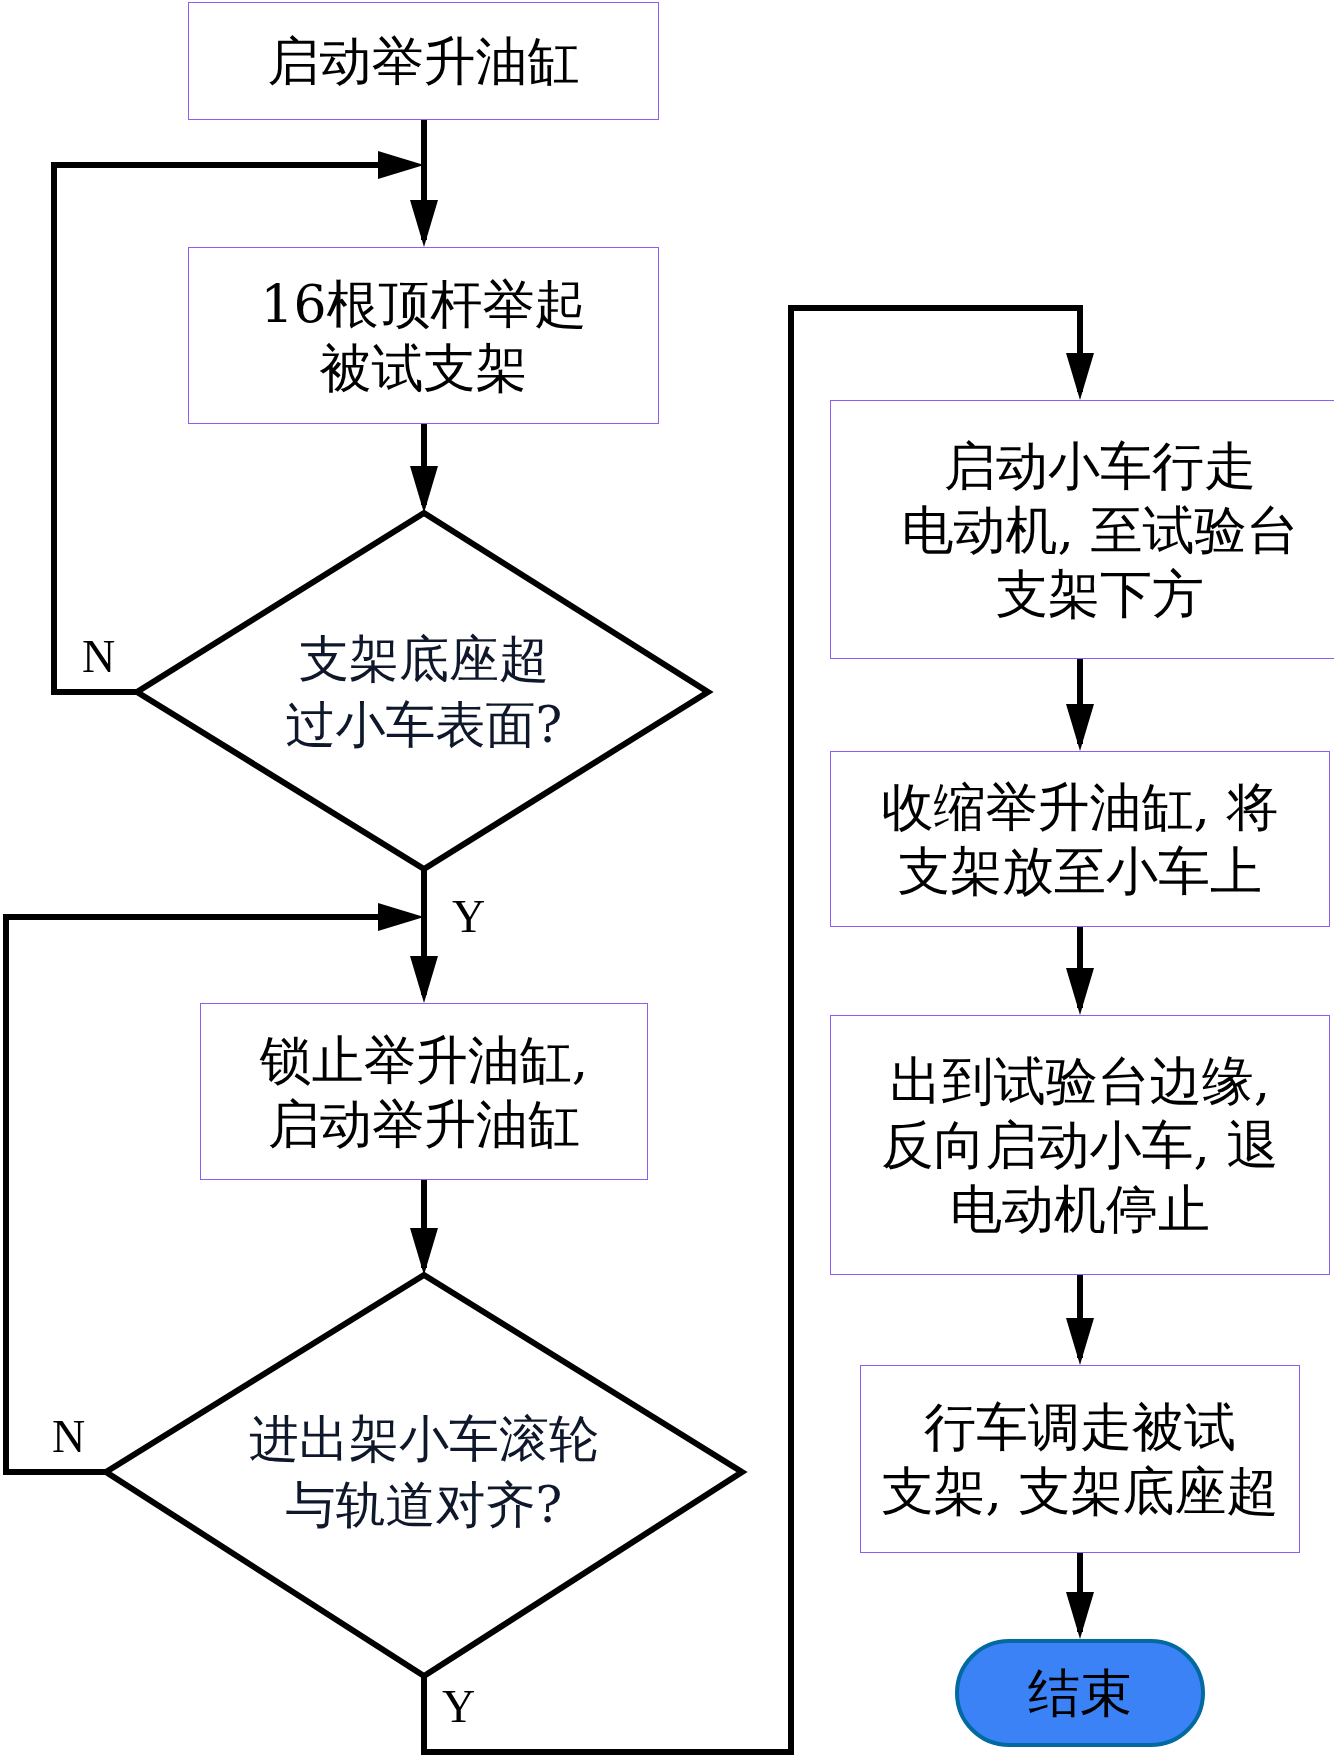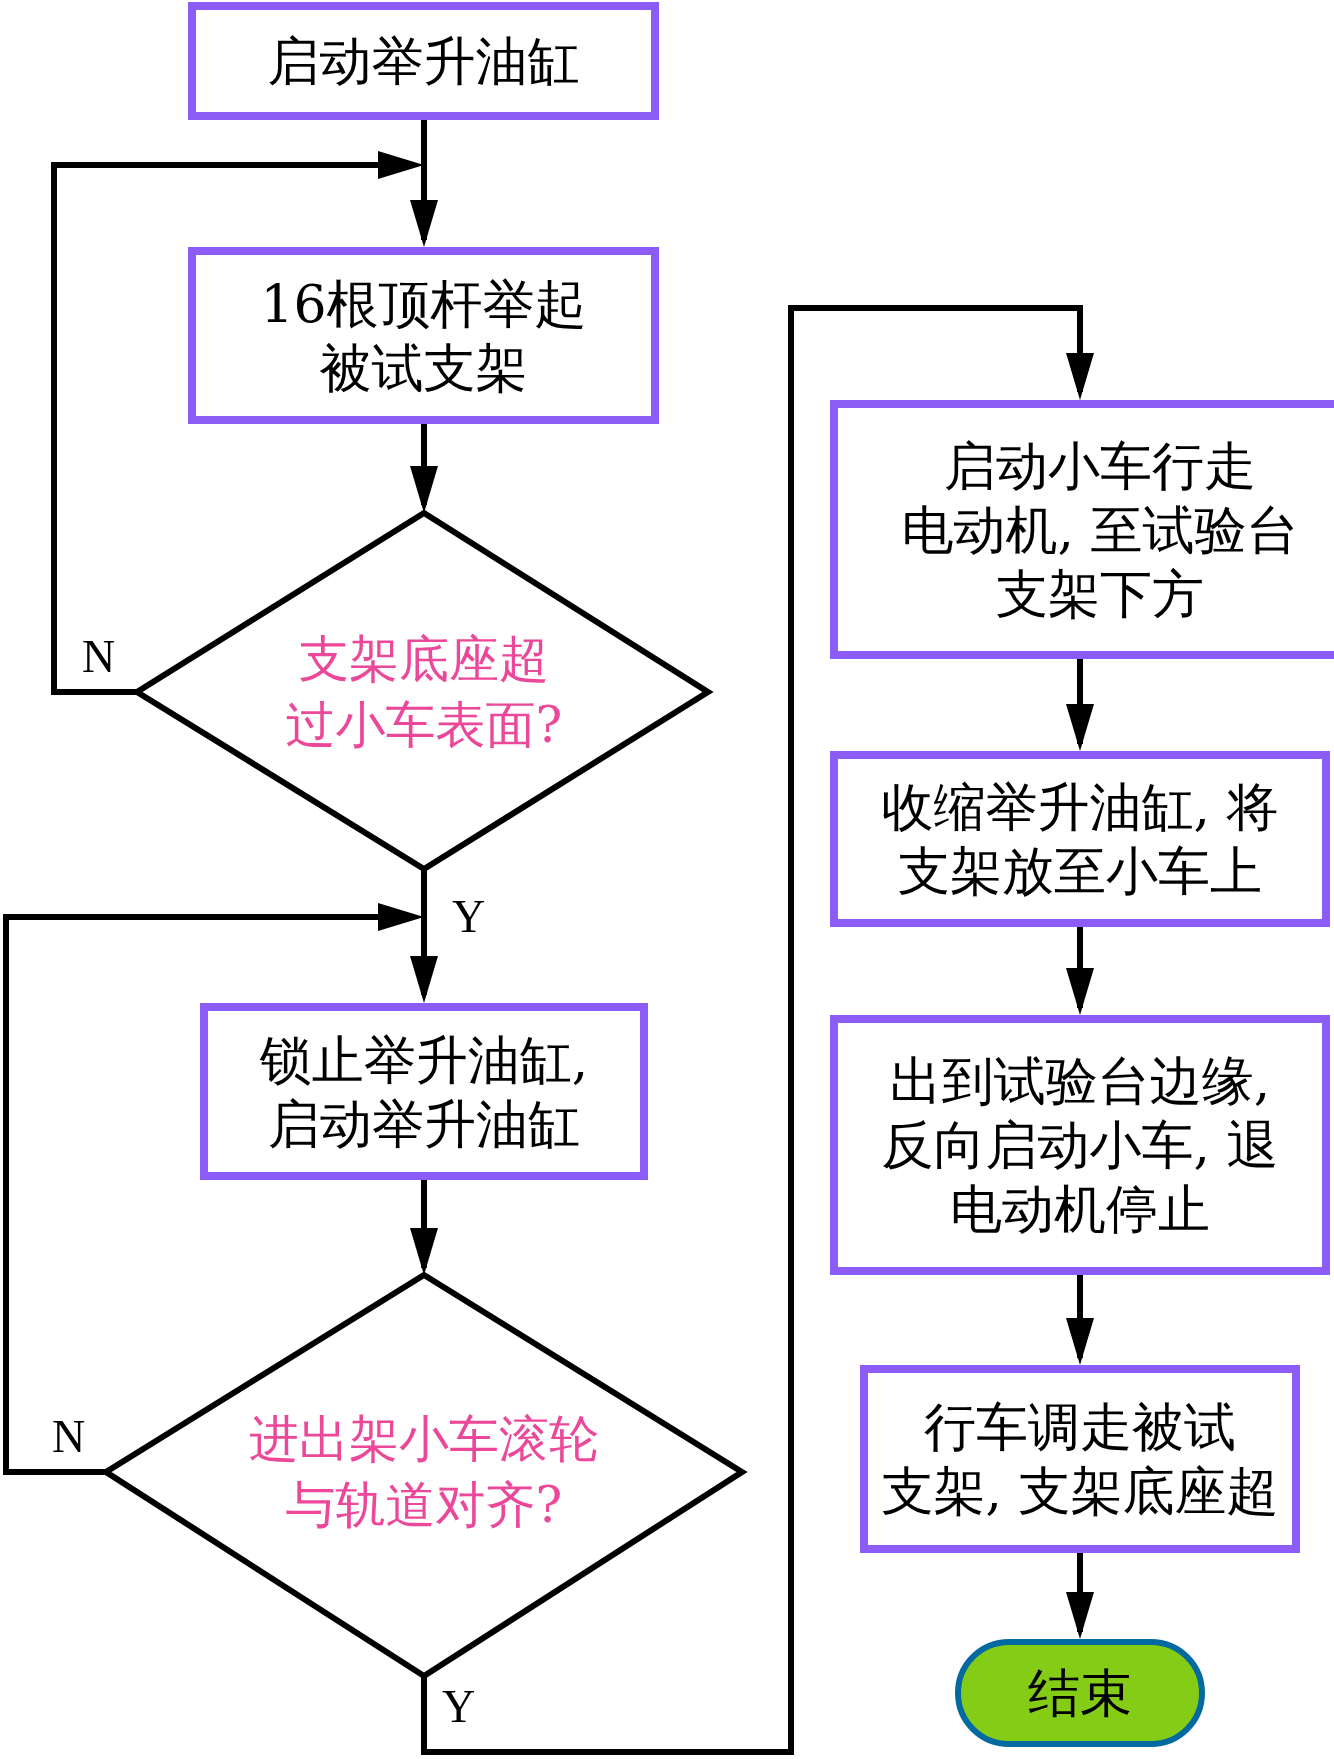--- a/index.html
+++ b/index.html
@@ -1,21 +1,21 @@
 <!DOCTYPE html>
 <html><head>
 <meta charset="utf-8">
 <style>
   html, body { margin:0; padding:0; background:#ffffff; }
   body { width:1334px; height:1759px; position:relative; overflow:hidden; font-family:"DejaVu Serif","Liberation Serif",serif; }
   svg.lines { position:absolute; left:0; top:0; }
   .node { position:absolute; display:flex; align-items:center; justify-content:center; text-align:center; color:#000; font-size:52px; line-height:64px; box-sizing:border-box; }
-  .box { border:8px solid #8b5cf6; background:#fff; }
-  .term { border:6px solid #0369a1; border-radius:60px; background:#84cc16; }
-  .dtext { position:absolute; text-align:center; font-size:50px; line-height:66px; color:#ec4899; }
+  .box { border:1px solid #8b5cf6; background:#fff; }
+  .term { border:4px solid #0369a1; border-radius:60px; background:#3b82f6; }
+  .dtext { position:absolute; text-align:center; font-size:50px; line-height:66px; color:#0f172a; }
   .label { position:absolute; font-size:46px; color:#000; font-family:"Liberation Serif",serif; }
   .line span { display:block; white-space:nowrap; }
 </style>
 </head>
 <body>
 
 <svg class="lines" width="1334" height="1759" viewBox="0 0 1334 1759">
   <defs>
     <marker id="ah" markerWidth="10" markerHeight="12" refX="10" refY="6" orient="auto" markerUnits="userSpaceOnUse">
       <path d="M0,0 L0,0 Z"></path>

